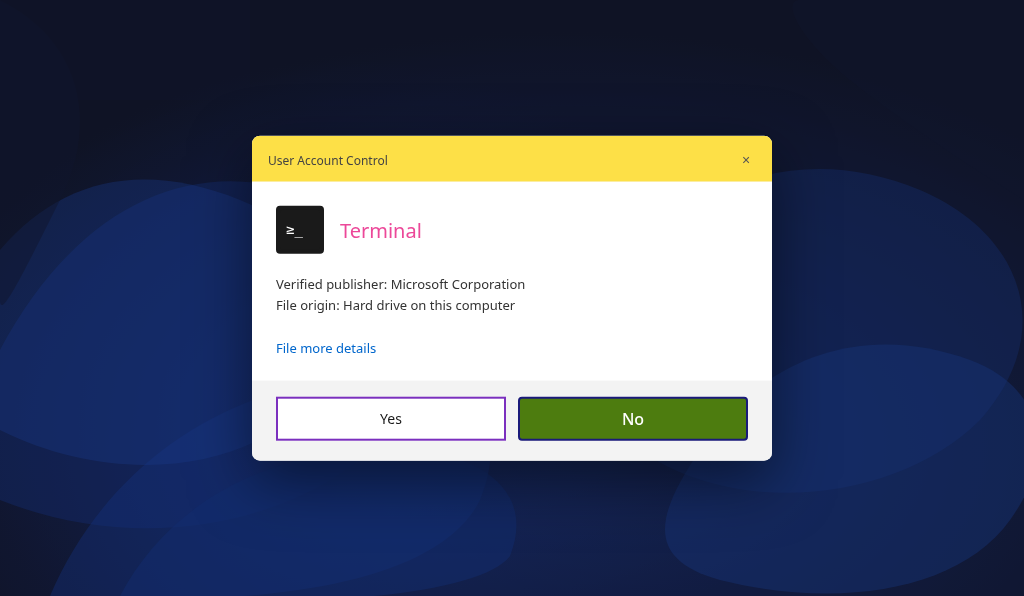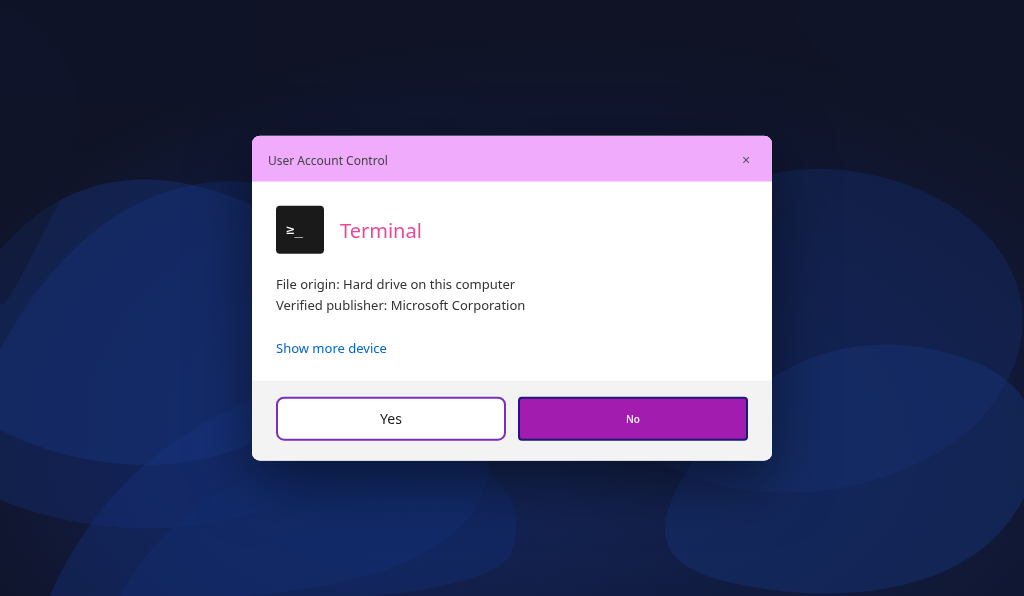--- a/index.html
+++ b/index.html
@@ -46,21 +46,21 @@
       border-radius: 8px;
       box-shadow: 0 20px 60px rgba(0,0,0,0.5);
       overflow: hidden;
     }
 
     .dialog-titlebar {
       display: flex;
       align-items: center;
       justify-content: space-between;
       padding: 10px 12px 8px 16px;
-      background: #f0abfc;
+      background: #fde047;
     }
 
     .dialog-title-text {
       font-size: 12px;
       color: #444;
     }
 
     .close-btn {
       width: 28px;
       height: 28px;
@@ -143,34 +143,34 @@
       display: flex;
       gap: 12px;
       align-items: center;
     }
 
     .btn-yes {
       flex: 1;
       height: 44px;
       background: #ffffff;
       border: 2.5px solid #7B2FBE;
-      border-radius: 8px;
+      border-radius: 0;
       font-size: 14px;
       color: #1a1a1a;
       cursor: pointer;
       font-family: inherit;
     }
 
     .btn-no {
       flex: 1;
       height: 44px;
-      background: #a21caf;
+      background: #4d7c0f;
       border: 2.5px solid #1a1a7a;
       border-radius: 4px;
-      font-size: 10px;
+      font-size: 16px;
       color: #ffffff;
       cursor: pointer;
       font-family: inherit;
       font-weight: 500;
     }
   </style>
 </head>
 <body>
 
 <div class="desktop-bg">
@@ -226,26 +226,26 @@
           <rect width="40" height="40" fill="#1a1a1a" rx="3"></rect>
 
           <text x="6" y="24" font-family="Consolas, monospace" font-size="14" fill="white">≥_</text>
         </svg>
       </div>
       <span class="app-name">Terminal</span>
     </div>
 
     
     <div class="publisher-info">
+      <p class="publisher-line">Verified publisher: Microsoft Corporation</p>
       <p class="publisher-line">File origin: Hard drive on this computer</p>
-      <p class="publisher-line">Verified publisher: Microsoft Corporation</p>
     </div>
 
     
-    <a class="show-details-link" href="#">Show more device</a>
+    <a class="show-details-link" href="#">File more details</a>
 
   </div>
 
   <div class="dialog-footer">
     <button class="btn-yes">Yes</button>
     <button class="btn-no">No</button>
   </div>
 
 </div>
 

